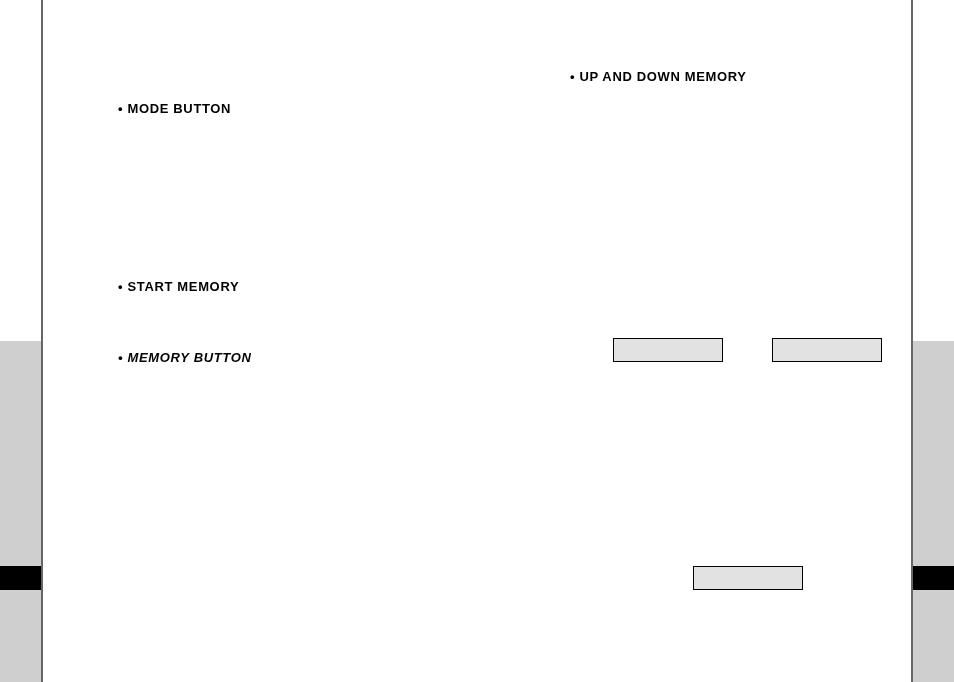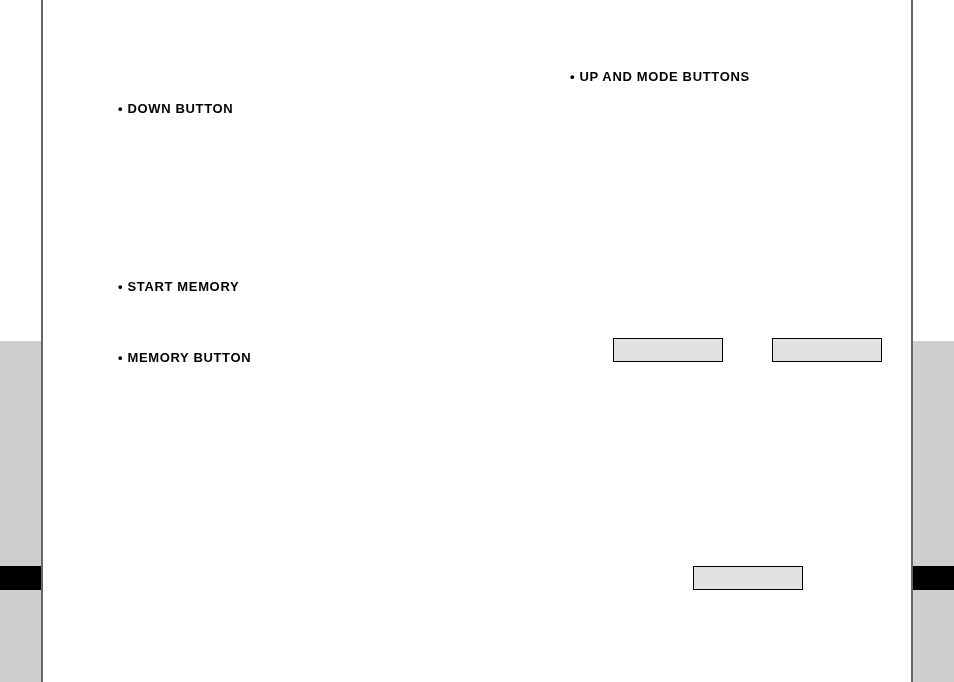--- a/index.html
+++ b/index.html
@@ -50,46 +50,46 @@
       letter-spacing: 0.05em;
       color: #000;
       white-space: nowrap;
     }
     .bullet::before {
       content: "• ";
       font-weight: 700;
     }
     .label-mode { left: 75px; top: 101px; }
     .label-start { left: 75px; top: 279px; }
-    .label-memory { left: 75px; top: 350px; }
+    .label-memory { left: 75px; top: 350px; font-style: italic; }
     .label-updown { left: 527px; top: 69px; }
     .input-box {
       position: absolute;
       height: 24px;
       border: 1.5px solid #000;
       background: #e2e2e2;
     }
     .box1 { left: 570px; top: 338px; width: 110px; }
     .box2 { left: 729px; top: 338px; width: 110px; }
     .box3 { left: 650px; top: 566px; width: 110px; }
   </style>
 </head>
 <body>
 
 <div class="gray-band gray-band-upper"></div>
 <div class="gray-band-black-stripe"></div>
 <div class="gray-band gray-band-lower"></div>
 
 <div class="page">
 
-  <div class="label bullet label-mode">DOWN BUTTON</div>
+  <div class="label bullet label-mode">MODE BUTTON</div>
 
   <div class="label bullet label-start">START MEMORY</div>
 
   <div class="label bullet label-memory">MEMORY BUTTON</div>
 
-  <div class="label bullet label-updown">UP AND MODE BUTTONS</div>
+  <div class="label bullet label-updown">UP AND DOWN MEMORY</div>
 
   <div class="input-box box1"></div>
   <div class="input-box box2"></div>
   <div class="input-box box3"></div>
 
 </div>
 
 </body></html>

